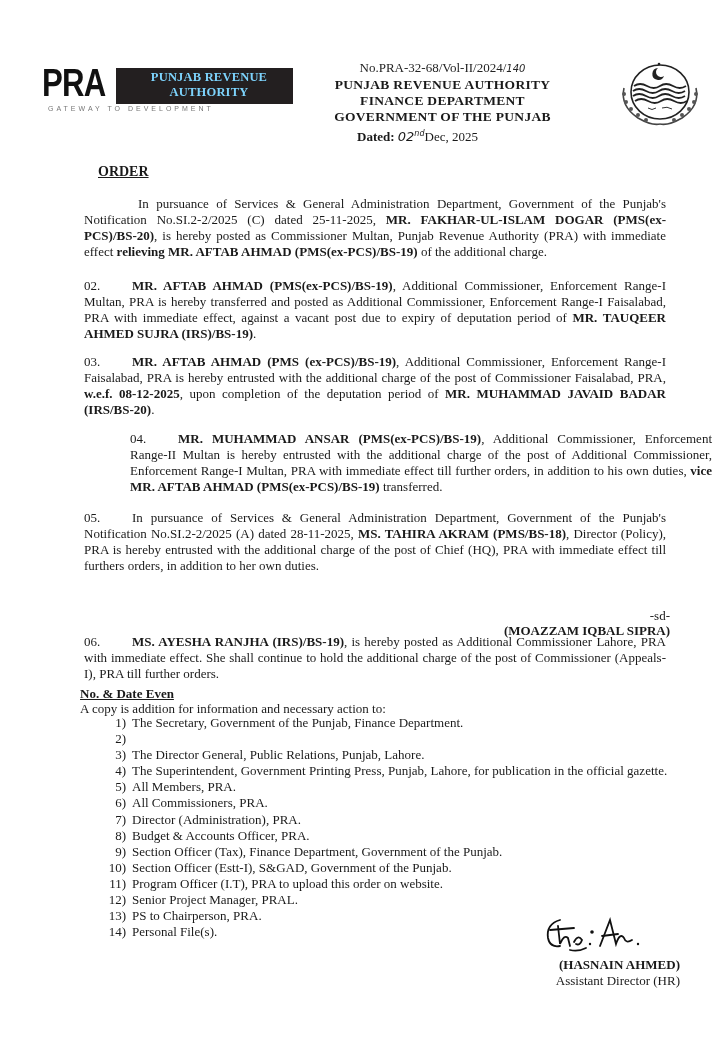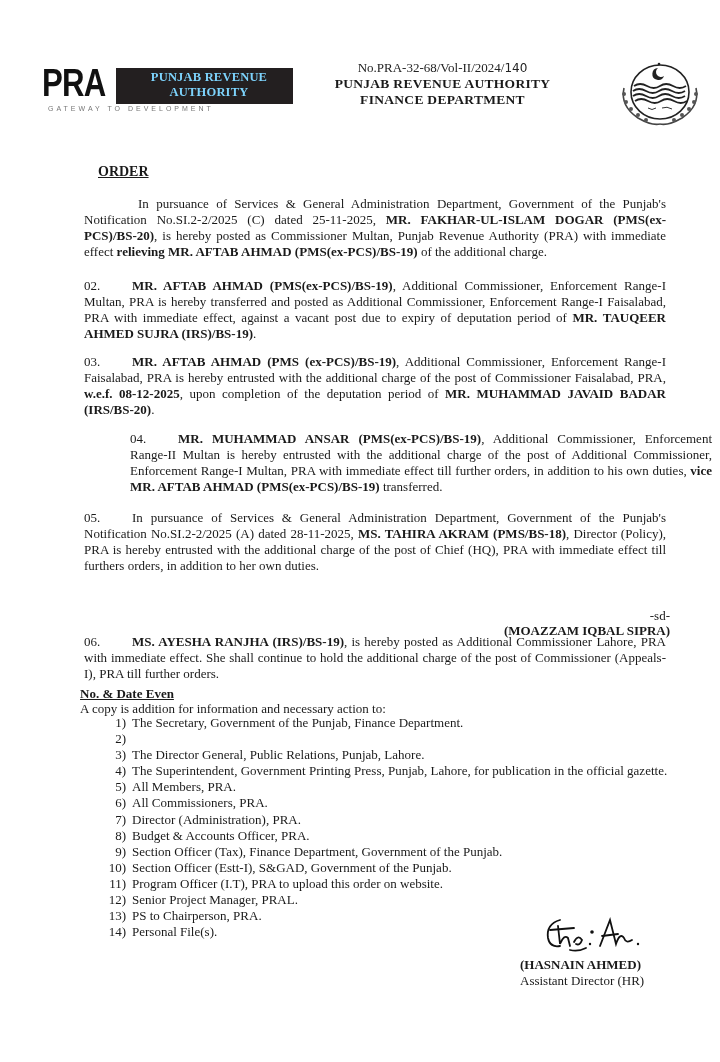--- a/index.html
+++ b/index.html
@@ -26,21 +26,21 @@
   }
   .logo-tag {
     position: absolute; left: 6px; top: 41px; width: 240px;
     font-family: "Liberation Sans", sans-serif; font-size: 7px; letter-spacing: 3px;
     color: #777;
   }
 
   
   .header { left: 305px; top: 60px; width: 275px; text-align: center; }
   .header .no { font-size: 13px; line-height: 16px; color: #222; }
-  .header .no .hand { font-family: "DejaVu Sans", sans-serif; font-size: 12px; }
+  .header .no .hand { font-family: "DejaVu Sans", sans-serif; font-style: italic; font-size: 10px; }
   .header .line { font-weight: bold; font-size: 13.5px; line-height: 16px; letter-spacing: 0.3px; }
   .header .dated { font-weight: bold; font-size: 13px; line-height: 17px; text-align: left; padding-left: 52px; }
   .header .dated .hand { font-family: "DejaVu Sans", sans-serif; font-style: italic; font-weight: normal; font-size: 13px; }
   .header .dated sup { font-size: 8px; font-family: "DejaVu Sans", sans-serif; font-style: italic; font-weight: normal; }
   .header .dated .rest { font-weight: normal; }
 
   
   .emblem { left: 614px; top: 58px; width: 92px; height: 72px; }
 
   
@@ -59,41 +59,46 @@
   .signoff { left: 440px; top: 608px; width: 230px; text-align: right; font-size: 13px; line-height: 15px; }
   .signoff .name { font-weight: bold; }
 
   .nodate { left: 80px; top: 686px; font-weight: bold; font-size: 13px; text-decoration: underline; }
   .copyline { left: 80px; top: 701px; font-size: 13px; }
   .copylist { left: 100px; top: 715px; width: 570px; font-size: 13px; line-height: 16.1px; }
   .copylist .item { display: flex; }
   .copylist .n { width: 26px; text-align: right; padding-right: 6px; flex: none; }
 
   .sig2 { left: 540px; top: 912px; width: 130px; height: 44px; }
-  .signoff2 { left: 520px; top: 957px; width: 160px; text-align: left; font-size: 13px; line-height: 16px; }
+  .signoff2 { left: 520px; top: 957px; width: 160px; text-align: right; font-size: 13px; line-height: 16px; }
   .signoff2 .name { font-weight: bold; }
 </style>
 </head>
 <body>
 
 <div class="abs logo">
   <div class="logo-pra">PRA</div>
   <div class="logo-box">
     <div>PUNJAB REVENUE</div>
     <div>AUTHORITY</div>
   </div>
   <div class="logo-tag">GATEWAY TO DEVELOPMENT</div>
 </div>
 
 <div class="abs header">
   <div class="no">
     <span>No.PRA-32-68/Vol-II/2024/</span><span class="hand">140</span>
   </div>
   <div class="line">PUNJAB REVENUE AUTHORITY</div>
   <div class="line">FINANCE DEPARTMENT</div>
+  <div class="line">GOVERNMENT OF THE PUNJAB</div>
+  <div class="dated">
+    <span>Dated:</span>
+    <span class="hand">02</span><sup>nd</sup><span class="rest">Dec, 2025</span>
+  </div>
 </div>
 
 <div class="abs emblem">
   <svg width="92" height="72" viewBox="0 0 92 72">
     <ellipse cx="46" cy="34" rx="29" ry="27" fill="none" stroke="#222" stroke-width="1.6"></ellipse>
     <path d="M44 10 a6 6 0 1 0 6 8 a5 5 0 1 1 -6 -8z" fill="#222"></path>
     <circle cx="45" cy="6" r="1.3" fill="#222"></circle>
     <g fill="none" stroke="#222" stroke-width="1.8">
       <path d="M20 28 q6 -4 13 0 t13 0 t13 0 t13 0"></path>
       <path d="M19 33 q6 -4 13 0 t13 0 t13 0 t13 0"></path>

